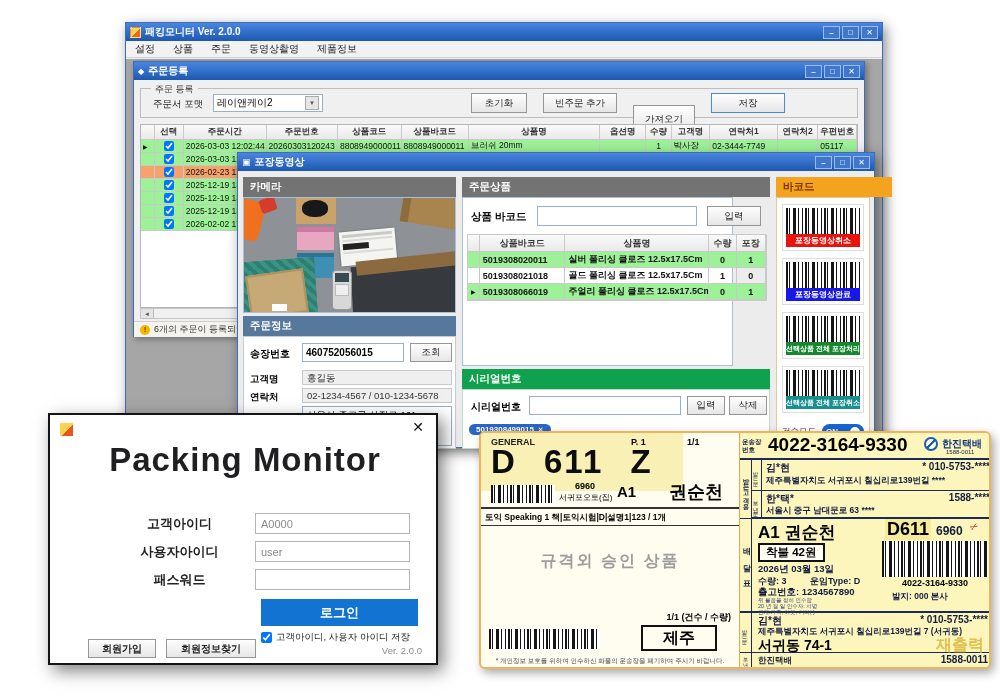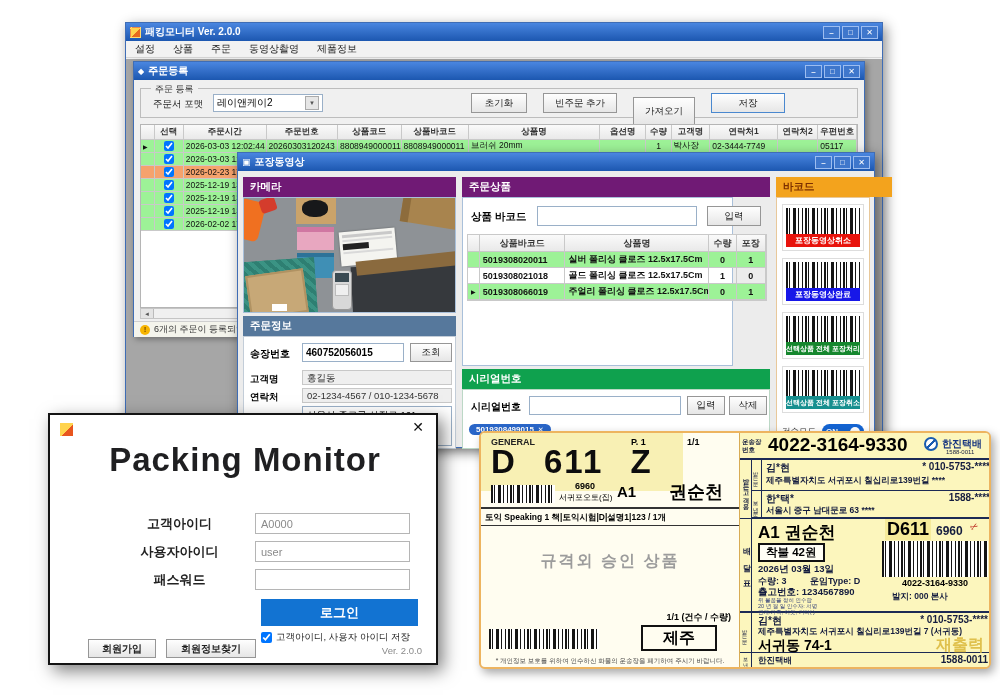--- a/index.html
+++ b/index.html
@@ -13,21 +13,21 @@
 .wc{margin-left:auto;display:flex;gap:2px}
 .wcb{width:17px;height:13px;background:#3f77cc;border:1px solid #9dbdf0;color:#fff;font-size:8px;line-height:11px;text-align:center;cursor:pointer}
 
 .menubar{height:17px;background:#f2f2f2;border-bottom:1px solid #d6d6d6;display:flex;align-items:center;font-size:10px;color:#222}
 .menubar span{padding:0 9px}
 .btn{background:linear-gradient(#fefefe,#e6e6e6);border:1px solid #969696;font-size:9.5px;color:#222;display:flex;align-items:center;justify-content:center;cursor:pointer}
 .inp{background:#fff;border:1px solid #9ab0c8;font-size:10px;padding:0 3px}
 .ro{background:#efefef;border:1px solid #c8c8c8;font-size:9.5px;padding:1px 4px;color:#333}
 
 .ph{position:absolute;color:#fff;font-size:10.5px;font-weight:bold;display:flex;align-items:center;padding:0 7px;height:20px}
-.ph.blue{background:#701a75}.ph.steel{background:#56789c}.ph.green{background:#0fa14e}
+.ph.blue{background:#737373}.ph.steel{background:#56789c}.ph.green{background:#0fa14e}
 .ph.orange{background:#f3a31d;color:#7b2f00}
 .panel{position:absolute;background:#fff;border:1px solid #a9c0da}
 
 .tr{display:flex;border-bottom:1px solid #c9c9c9}
 .td{border-right:1px solid #c9c9c9;font-size:8.5px;padding:1px 2px;overflow:hidden;white-space:nowrap;color:#111;display:flex;align-items:center}
 .th{background:linear-gradient(#fafafa,#e9e9e9);font-weight:bold;justify-content:center;color:#333}
 .green{background:#9df297}.orangerow{background:#f5a26d}
 .cw0{width:14px}.cw1{width:30px;justify-content:center}.cw2{width:86px}.cw3{width:74px}.cw4{width:66px}.cw5{width:70px}.cw6{width:136px}.cw7{width:48px}.cw8{width:26px;justify-content:center}.cw9{width:40px}.cw10{width:70px}.cw11{width:42px}.cw12{width:40px}
 .iw0{width:12px}.iw1{width:88px;font-weight:bold}.iw2{width:148px;font-weight:bold}.iw3{width:28px;justify-content:center;font-weight:bold}.iw4{width:30px;justify-content:center;font-weight:bold}
 .itd{font-size:9px;padding:2px 3px}
@@ -87,21 +87,21 @@
 
         <div class="abs" style="left:6px;top:26px;width:718px;height:30px;border:1px solid #bdbdbd">
           <span class="abs" style="left:10px;top:-6px;background:#f0f0f0;padding:0 4px;font-size:9px;color:#333">주문 등록</span>
           <span class="abs" style="left:12px;top:9px;font-size:9.5px;color:#222">주문서 포맷</span>
           <div class="abs inp" style="left:72px;top:5px;width:110px;height:18px;display:flex;align-items:center">
             <span style="flex:1">레이앤케이2</span>
             <span style="width:14px;height:14px;background:#e6e6e6;border:1px solid #aaa;font-size:6px;text-align:center;line-height:13px;color:#555">▼</span>
           </div>
           <div class="abs btn" style="left:330px;top:4px;width:56px;height:20px">초기화</div>
           <div class="abs btn" style="left:402px;top:4px;width:74px;height:20px">빈주문 추가</div>
-          <div class="abs btn" style="left:492px;top:8px;width:62px;height:28px">가져오기</div>
+          <div class="abs btn" style="left:492px;top:16px;width:62px;height:28px">가져오기</div>
           <div class="abs btn" style="left:570px;top:4px;width:74px;height:20px;border:1px solid #4a88cf">저장</div>
         </div>
 
         <div class="abs" style="left:6px;top:62px;width:718px;height:184px;background:#fff;border:1px solid #b5b5b5;overflow:hidden">
           <div class="tr" style="height:15px">
             <div class="td th cw0"></div>
             <div class="td th cw1">선택</div>
             <div class="td th cw2">주문시간</div>
             <div class="td th cw3">주문번호</div>
             <div class="td th cw4">상품코드</div>

